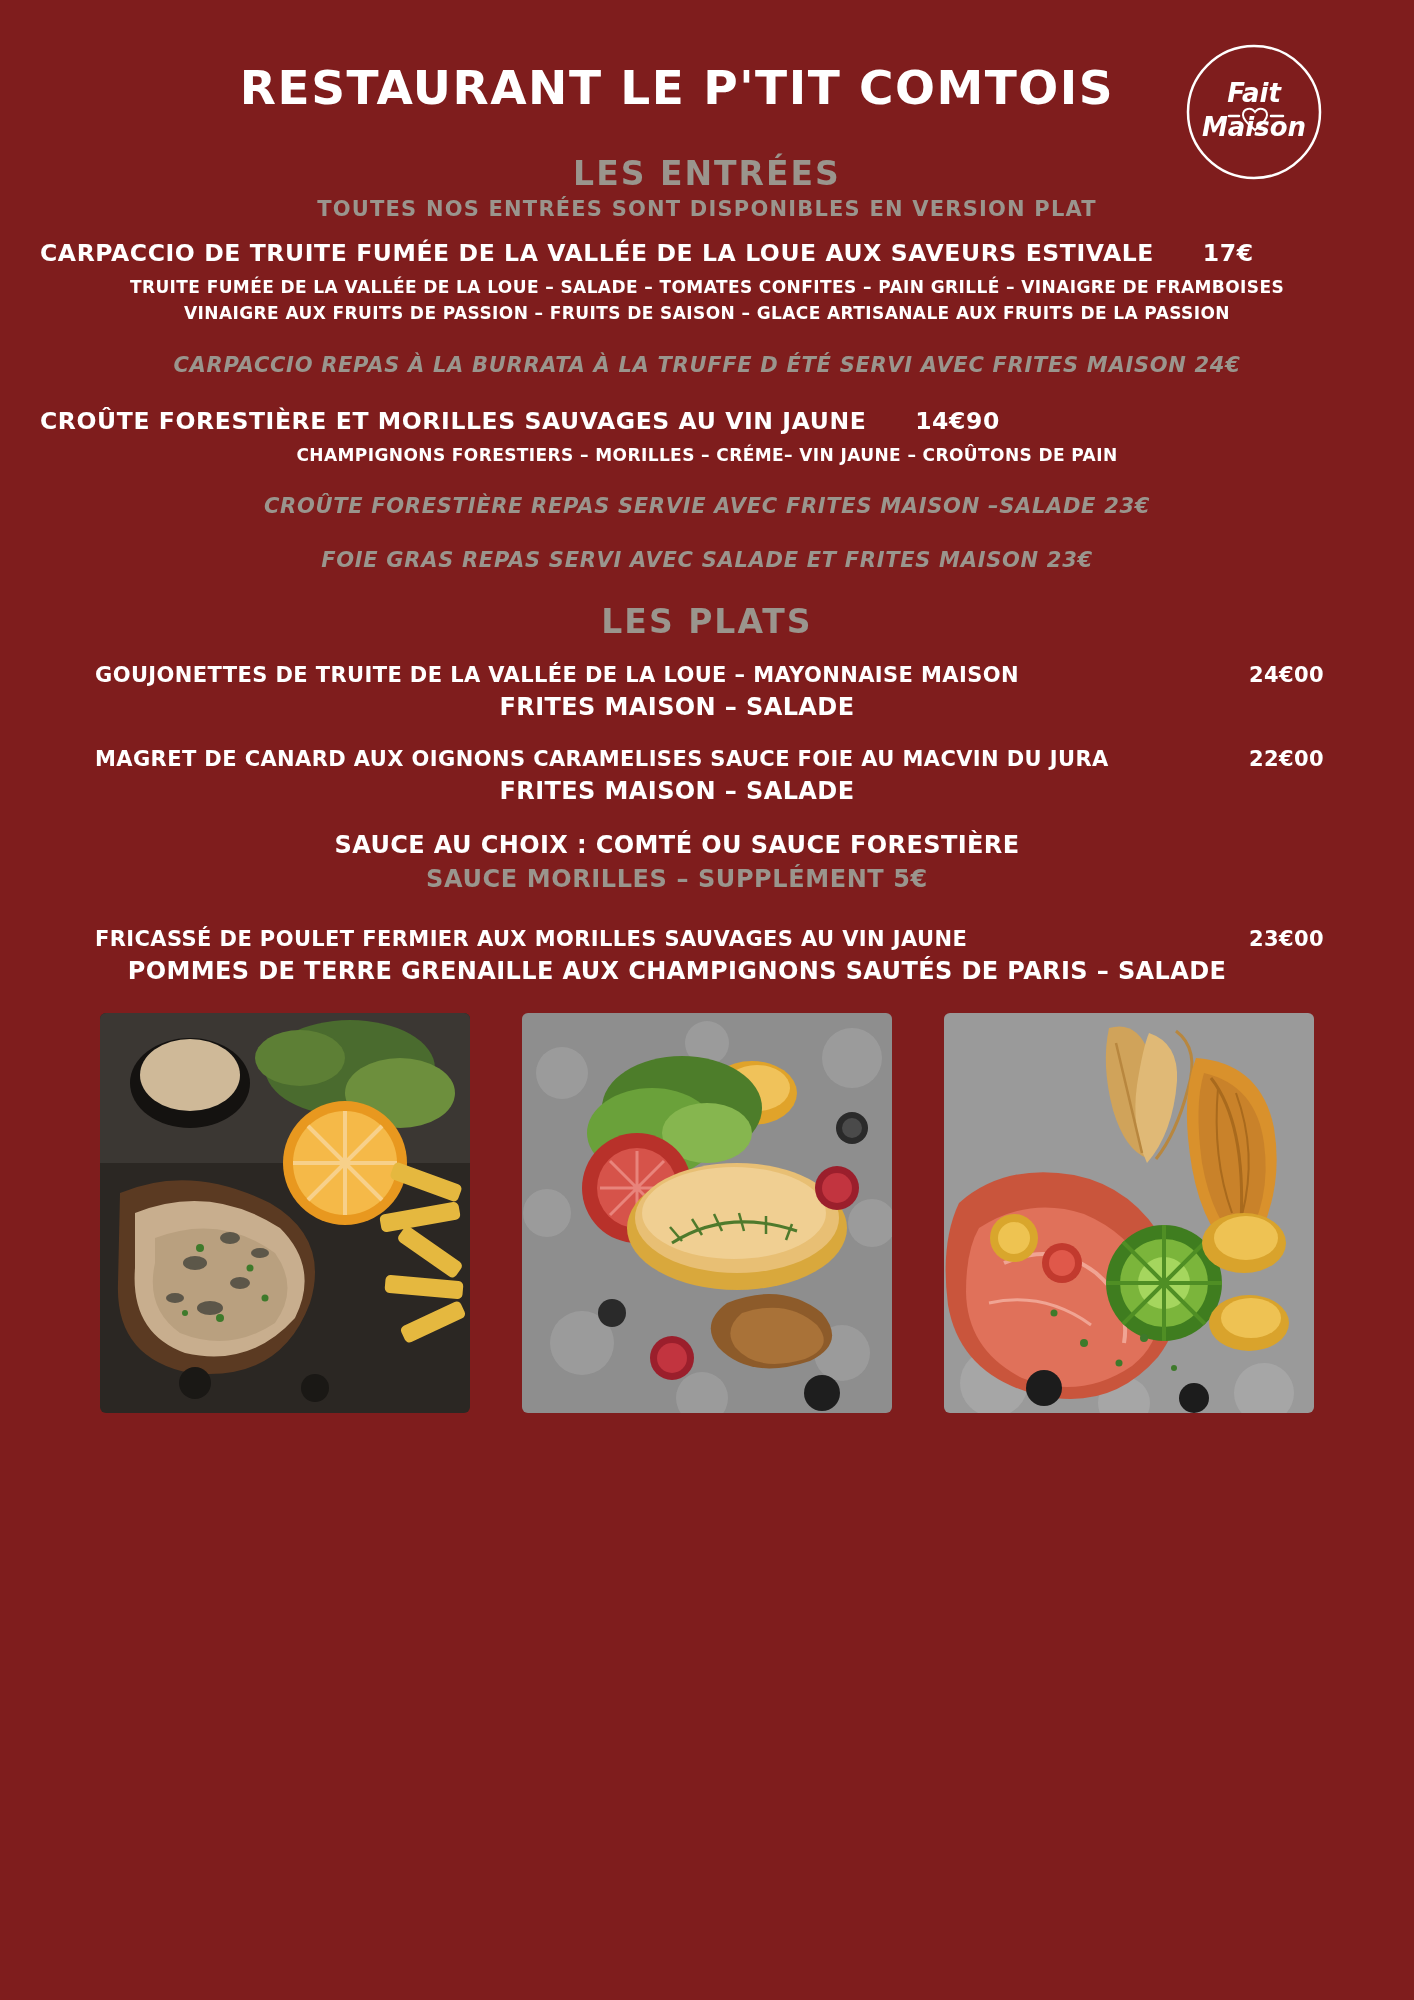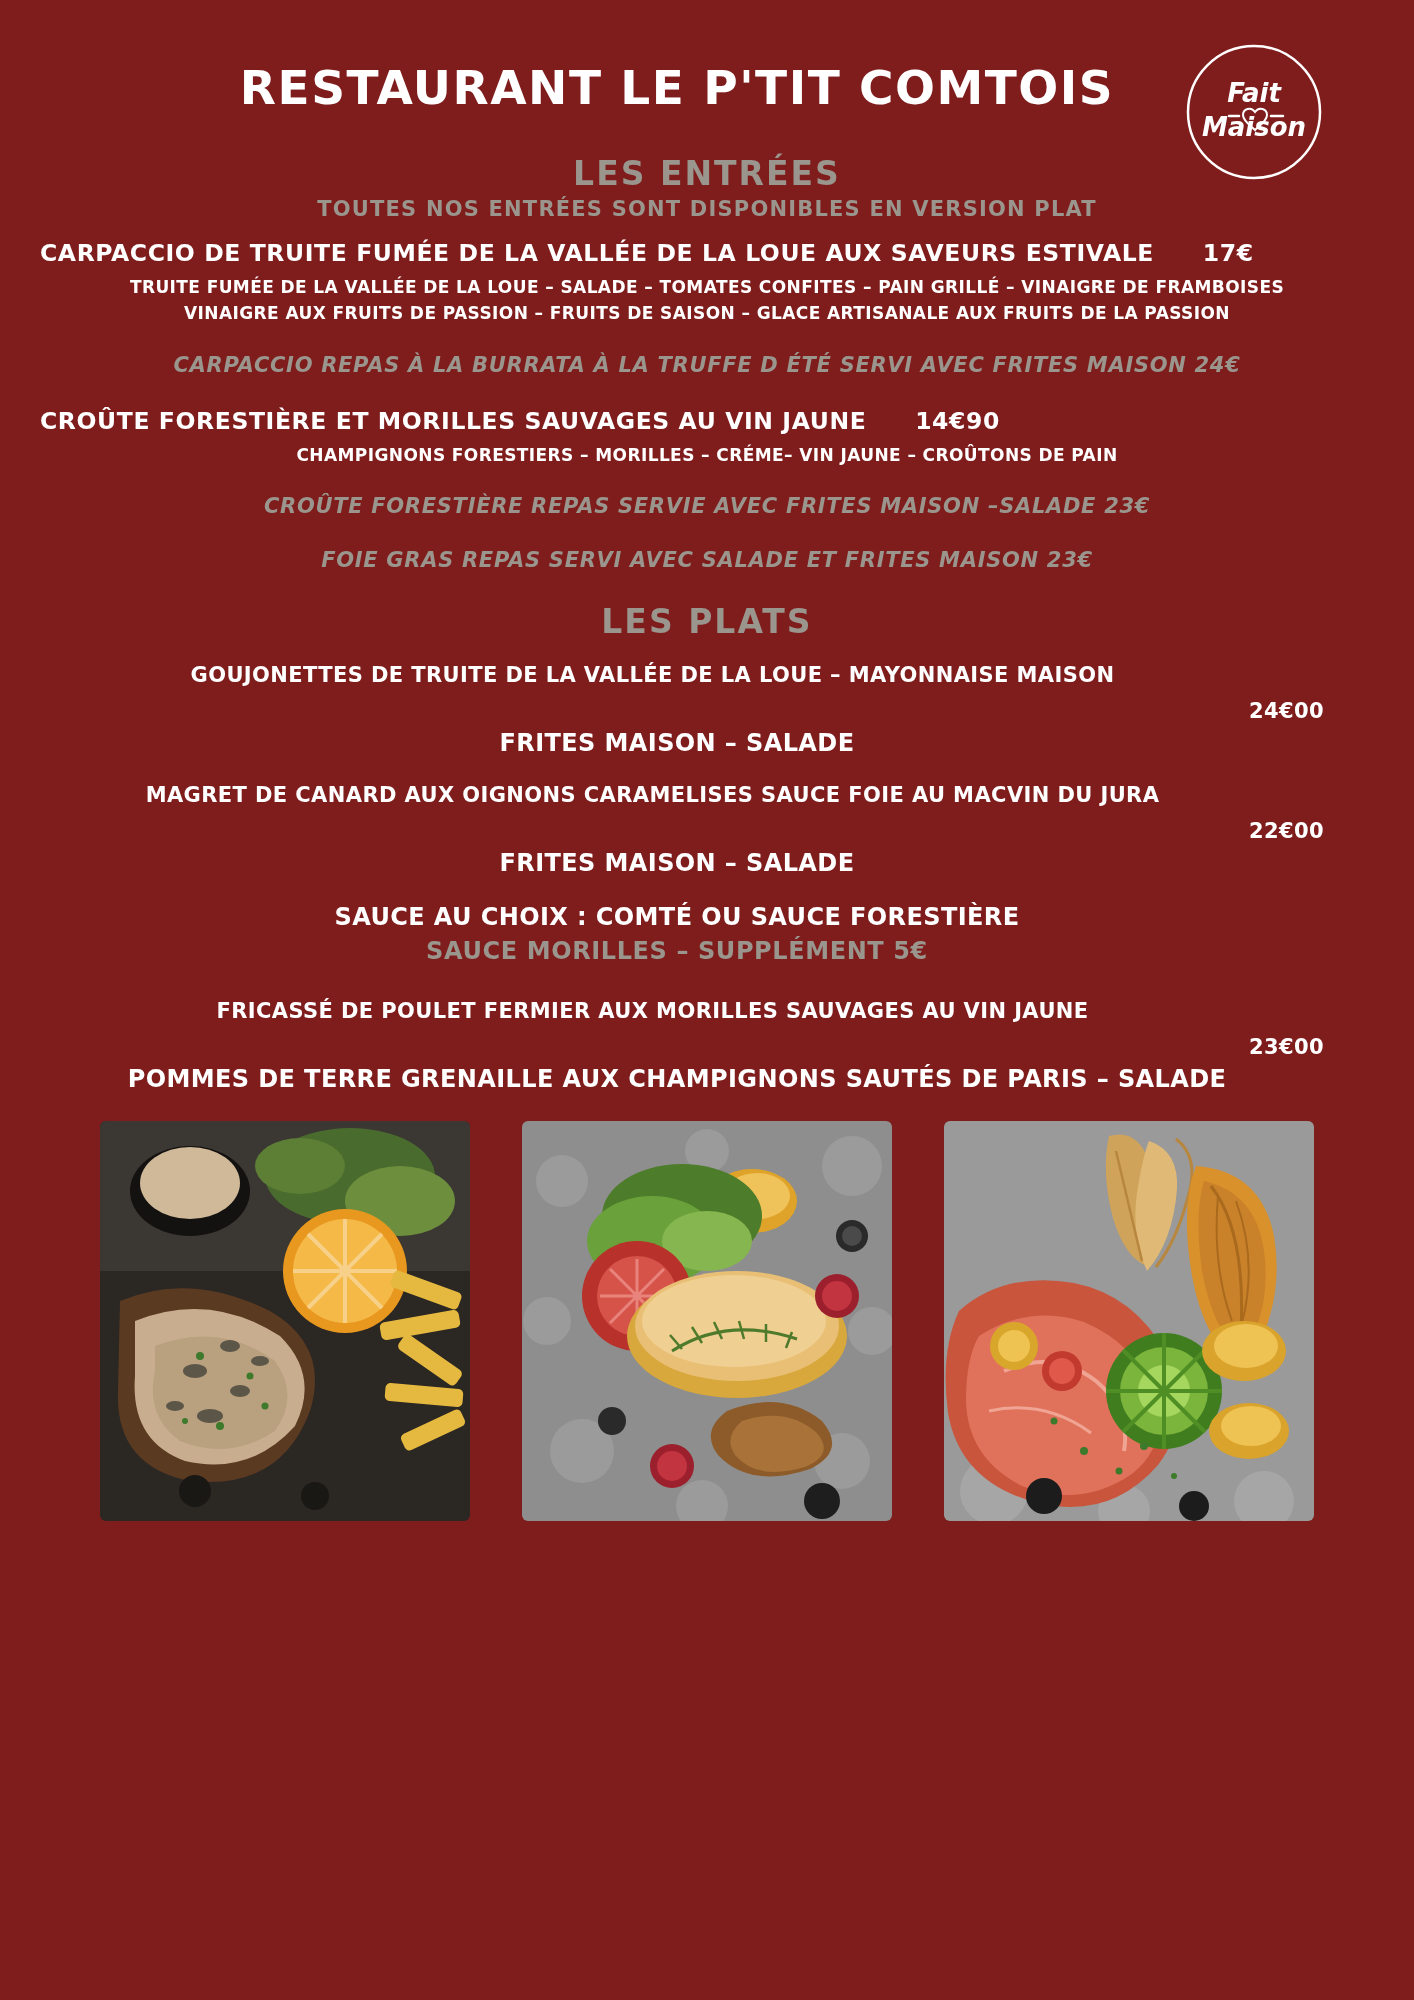--- a/index.html
+++ b/index.html
@@ -116,32 +116,31 @@
     justify-content: space-between;
     padding: 0 50px 0 55px;
   }
   .plat-name {
     font-size: 21px;
     font-weight: bold;
     letter-spacing: 0.4px;
     text-transform: uppercase;
     color: #ffffff;
     flex: 1;
-    text-align: center;
+    text-align: left;
   }
   .plat-price {
     font-size: 21px;
     font-weight: bold;
     letter-spacing: 0.4px;
     color: #ffffff;
     white-space: nowrap;
     margin-left: 24px;
     text-align: right;
     min-width: 90px;
-    margin-top: 36px;
   }
   .plat-desc {
     text-align: center;
     font-size: 24px;
     font-weight: bold;
     letter-spacing: 0.4px;
     color: #ffffff;
     text-transform: uppercase;
     margin-top: 6px;
     padding-right: 60px;

